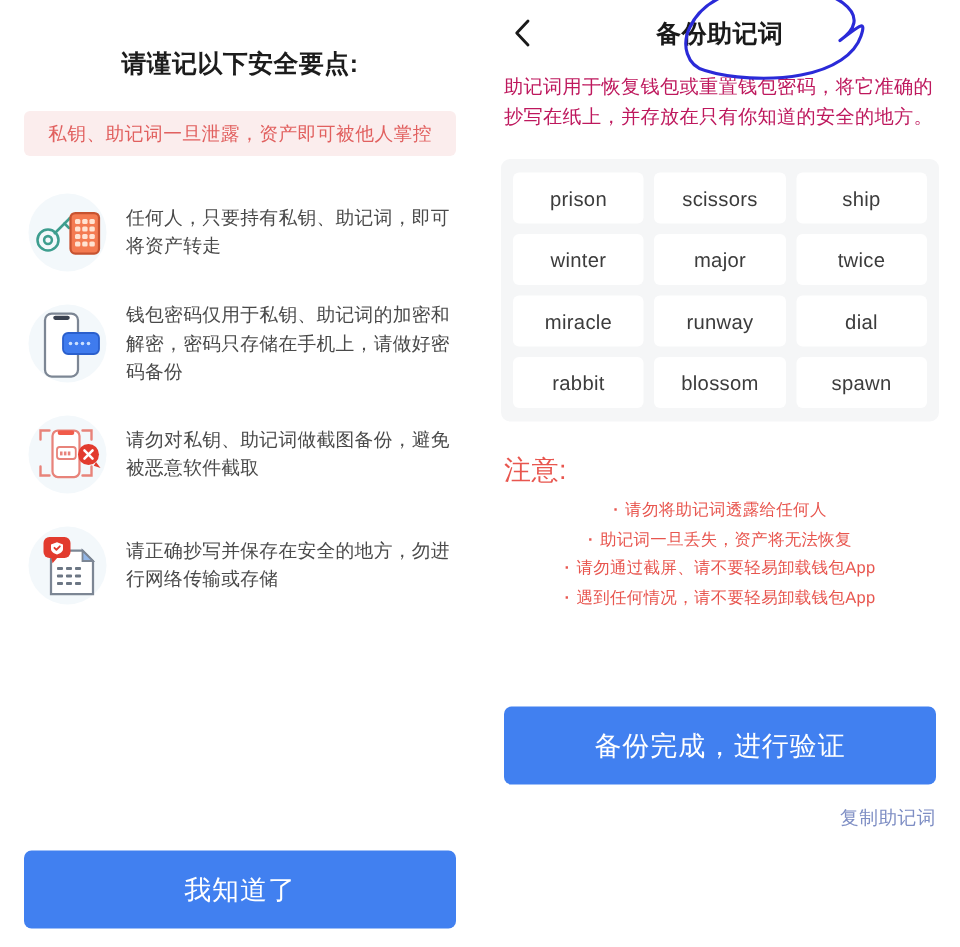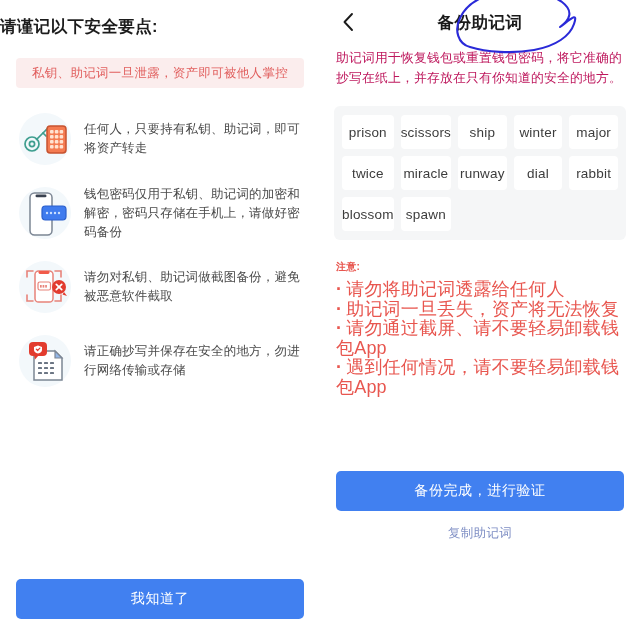--- a/index.html
+++ b/index.html
@@ -52,25 +52,25 @@
     width: 100%;
     text-align: center;
     font-size: 16.5px;
     color: #1a1a1a;
     font-weight: 600;
     letter-spacing: .5px;
   }
 
   
   .left-heading {
-    text-align: left;
+    text-align: center;
     font-size: 16.5px;
     font-weight: 700;
     color: #1c1c1c;
-    margin-top: 16px;
+    margin-top: 32px;
     letter-spacing: .4px;
   }
   .alert-banner {
     margin: 20px 16px 0 16px;
     background: #FBEDED;
     border-radius: 4px;
     height: 30px;
     display: flex;
     align-items: center;
     justify-content: center;
@@ -113,23 +113,23 @@
     padding-left: 8px;
     letter-spacing: .2px;
   }
 
   
   .btn-primary {
     background: #4180F0;
     color: #ffffff;
     border: none;
     border-radius: 5px;
-    font-size: 14px;
+    font-size: 18px;
     font-family: "Liberation Sans", "DejaVu Sans", sans-serif;
-    height: 40px;
+    height: 52px;
     width: 100%;
     cursor: pointer;
     letter-spacing: .6px;
   }
   .left-footer {
     position: absolute;
     left: 16px;
     right: 16px;
     bottom: 12px;
   }
@@ -141,64 +141,65 @@
     line-height: 20px;
     color: #be185d;
     letter-spacing: .2px;
   }
   .words-wrap {
     margin: 18px 14px 0 14px;
     background: #F5F6F7;
     border-radius: 6px;
     padding: 9px 8px;
     display: grid;
-    grid-template-columns: repeat(5, 1fr);
+    grid-template-columns: repeat(3, 1fr);
     gap: 7px;
   }
   .word-chip {
     background: #ffffff;
     border-radius: 4px;
     height: 34px;
     display: flex;
     align-items: center;
     justify-content: center;
     font-size: 13.5px;
     color: #3c3c3c;
     cursor: pointer;
     letter-spacing: .2px;
   }
   .notes {
     margin: 20px 16px 0 16px;
     color: #E8564F;
   }
   .notes-title {
-    font-size: 10px;
-    font-weight: 700;
+    font-size: 18px;
+    font-weight: 400;
     margin-bottom: 6px;
     letter-spacing: .3px;
   }
   .note-line {
-    font-size: 18px;
+    font-size: 11px;
     line-height: 19.5px;
     letter-spacing: .2px;
+    text-align: center;
   }
   .note-line::before {
     content: "·";
     margin-right: 4px;
     font-weight: 700;
   }
   .right-actions {
     position: absolute;
     left: 16px;
     right: 16px;
     top: 471px;
   }
   .link-secondary {
     display: block;
-    text-align: center;
+    text-align: right;
     margin-top: 14px;
     font-size: 12.5px;
     color: #7E8EC4;
     text-decoration: none;
     cursor: pointer;
     letter-spacing: .3px;
   }
 
   
   .annotation {

